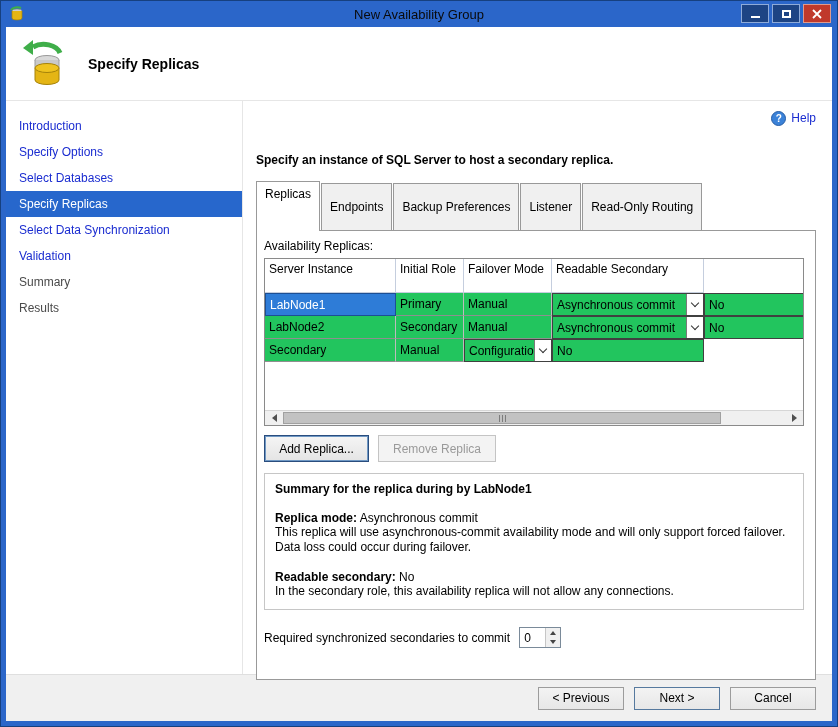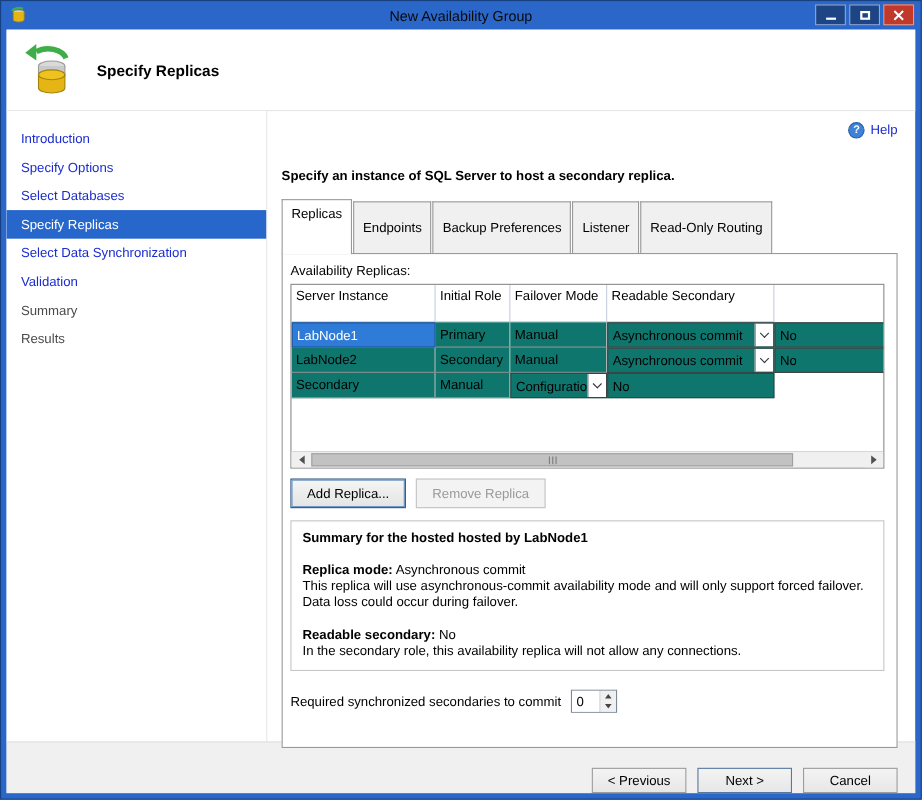--- a/index.html
+++ b/index.html
@@ -42,21 +42,21 @@
   .tab { font-size:12px; padding:16px 8px; background:#f0f0f0; border:1px solid #999; border-bottom:none; margin-right:1px; margin-top:2px; color:#000; cursor:pointer; }
   .tab.active { background:#fff; margin-top:0; padding-top:5px; margin-bottom:-1px; z-index:3; }
 
   .panel { border:1px solid #999; background:#fff; padding:6px 5px 0 4px; height:450px; position:relative; z-index:1; }
   .grid-label { font-size:12px; margin:2px 0 5px 3px; color:#000; }
 
   .table-wrap { margin:0 6px 0 3px; border:1px solid #8a8a8a; height:168px; position:relative; overflow:hidden; background:#fff; }
   .tbl-head, .tbl-row { display:grid; grid-template-columns:131px 68px 88px 152px 140px; width:579px; }
   .th { font-size:12px; padding:3px 4px; border-right:1px solid #c5cede; border-bottom:1px solid #c5cede; height:34px; color:#000; overflow:hidden; }
   .tbl-row { height:23px; }
-  .cell { font-size:12px; display:flex; align-items:center; padding:0 4px; border-right:1px solid #bcbcbc; border-bottom:1px solid #8f8f8f; white-space:nowrap; overflow:hidden; background:#0f766e; color:#000; }
+  .cell { font-size:12px; display:flex; align-items:center; padding:0 4px; border-right:1px solid #bcbcbc; border-bottom:1px solid #8f8f8f; white-space:nowrap; overflow:hidden; background:#22c55e; color:#000; }
   .cell.sel { background:#2e7cd7; color:#fff; border:1px solid #1c4f94; }
   .cell.combo { padding:0; justify-content:space-between; border:1px solid #404040; }
   .combo-txt { padding-left:4px; overflow:hidden; white-space:nowrap; }
   .combo-arrow { width:17px; align-self:stretch; border-left:1px solid #7a7a7a; display:flex; align-items:center; justify-content:center; flex:none; background:#fff; }
   .chev { width:6px; height:6px; border-right:1.5px solid #333; border-bottom:1.5px solid #333; transform:rotate(45deg); margin-top:-3px; }
 
   .hscroll { position:absolute; left:0; right:0; bottom:0; height:15px; background:#f0f0f0; border-top:1px solid #d6d6d6; display:flex; }
   .sb-btn { width:17px; flex:none; display:flex; align-items:center; justify-content:center; background:#f0f0f0; cursor:pointer; }
   .tri-left { width:0; height:0; border:4px solid transparent; border-right:5px solid #505050; margin-right:3px; }
   .tri-right { width:0; height:0; border:4px solid transparent; border-left:5px solid #505050; margin-left:3px; }
@@ -78,21 +78,21 @@
 
   .quorum-row { margin:17px 0 0 3px; display:flex; align-items:center; gap:9px; font-size:12px; color:#000; }
   .spinner { display:flex; border:1px solid #7a8a99; height:21px; width:42px; background:#fff; }
   .spinner input { width:25px; border:none; outline:none; font-size:12px; padding:0 0 0 4px; font-family:"Liberation Sans",sans-serif; }
   .spin-btns { width:15px; flex:none; display:flex; flex-direction:column; border-left:1px solid #c6c6c6; }
   .spin-up, .spin-down { flex:1; display:flex; align-items:center; justify-content:center; background:#f0f0f0; cursor:pointer; }
   .tri-up { width:0; height:0; border:3px solid transparent; border-bottom:4px solid #444; margin-top:-3px; }
   .tri-down { width:0; height:0; border:3px solid transparent; border-top:4px solid #444; margin-bottom:-3px; }
 
   
-  .footer { height:47px; flex:none; background:#f0f0f0; border-top:1px solid #dfdfdf; display:flex; align-items:flex-end; justify-content:flex-end; gap:10px; padding-right:16px; }
+  .footer { height:47px; flex:none; background:#f0f0f0; border-top:1px solid #dfdfdf; display:flex; align-items:center; justify-content:flex-end; gap:10px; padding-right:16px; }
   .fbtn { width:86px; height:23px; font-size:12px; background:linear-gradient(#f3f3f3,#e7e7e7); border:1px solid #9c9c9c; color:#000; cursor:pointer; }
   .fbtn.default { border:1px solid #56799e; }
 </style>
 </head>
 <body>
 
 <div class="frame">
 
   <div class="titlebar">
     <span class="app-icon">
@@ -239,21 +239,21 @@
                 </div>
             </div>
           </div>
 
           <div class="btn-row">
             <button class="btn focused">Add Replica...</button>
             <button class="btn disabled">Remove Replica</button>
           </div>
 
           <div class="summary-box">
-            <div class="sum-title">Summary for the hosted hosted by LabNode1</div>
+            <div class="sum-title">Summary for the replica during by LabNode1</div>
             <p class="sum-line"><span class="b">Replica mode:</span><span> Asynchronous commit</span></p>
             <p class="sum-desc">This replica will use asynchronous-commit availability mode and will only support forced failover. Data loss could occur during failover.</p>
             <p class="sum-line"><span class="b">Readable secondary:</span><span> No</span></p>
             <p class="sum-desc last">In the secondary role, this availability replica will not allow any connections.</p>
           </div>
 
           <div class="quorum-row">
             <span>Required synchronized secondaries to commit</span>
             <div class="spinner">
               <input value="0" style="">

